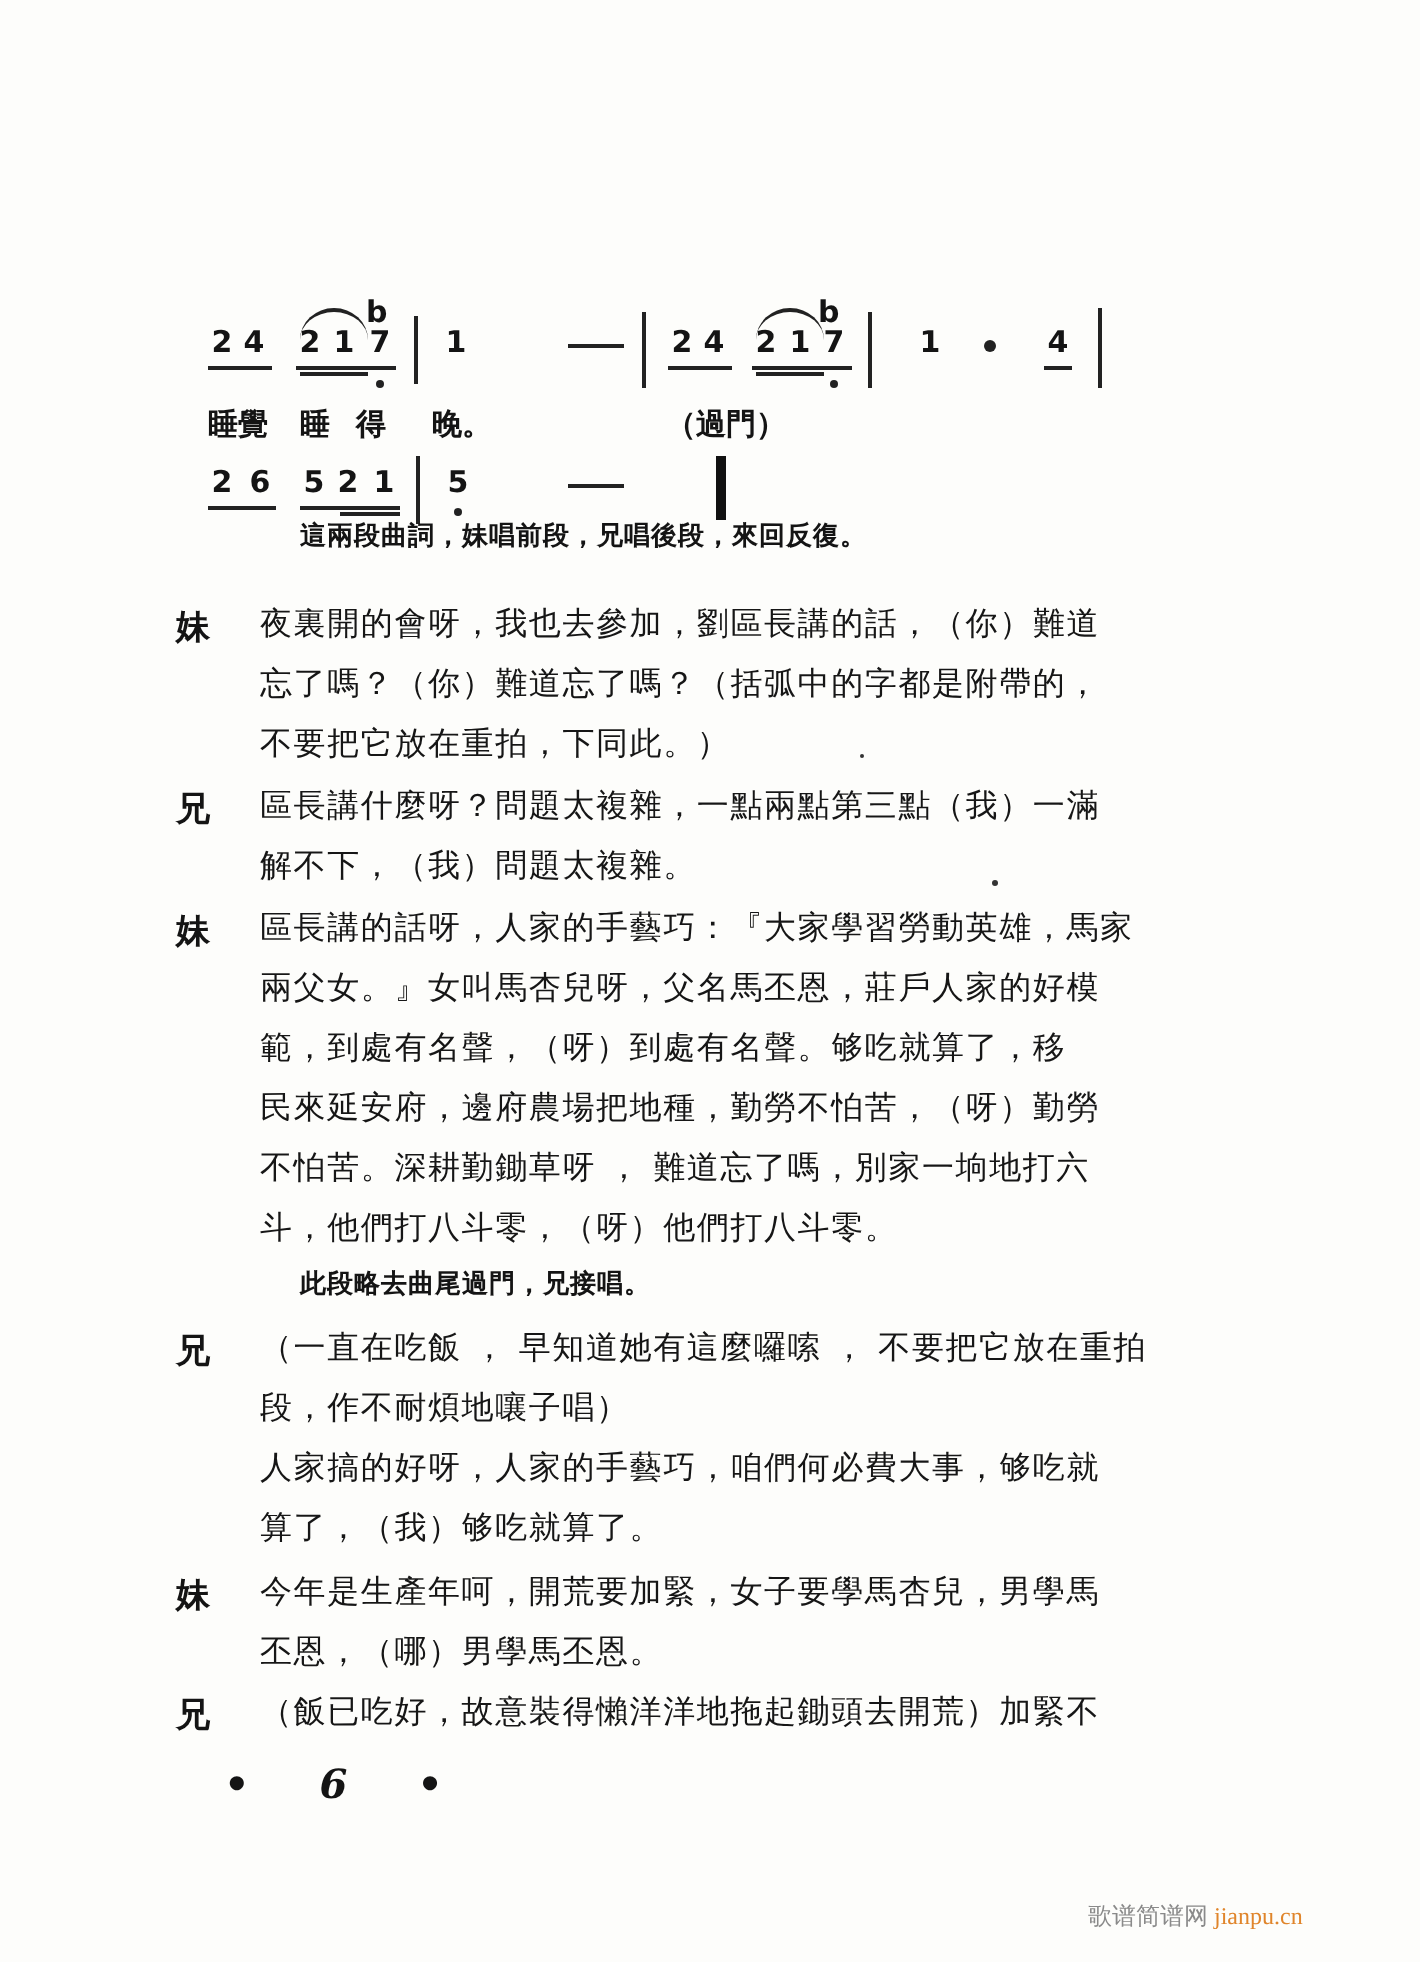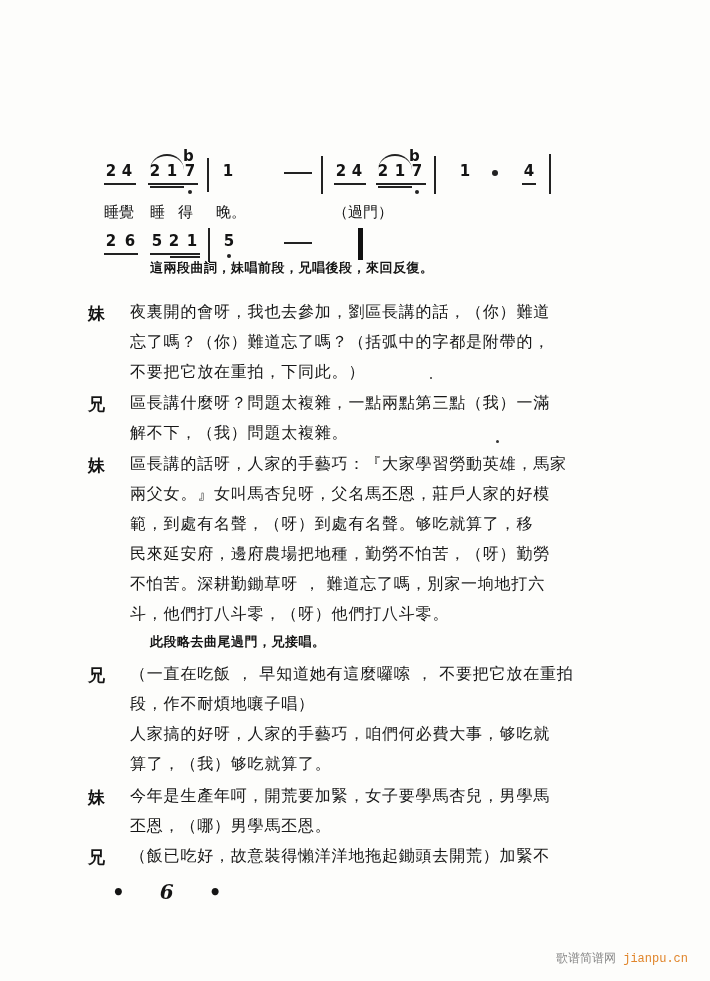--- a/index.html
+++ b/index.html
@@ -22,21 +22,21 @@
       width: 14px; text-align: center;
     }
     .uline { position: absolute; height: 1.5px; background: #222; }
     .bar { position: absolute; width: 2px; background: #222; }
     .bar-thick { position: absolute; width: 5px; background: #111; }
     .dash { position: absolute; height: 2px; background: #222; }
     .dot-below { position: absolute; width: 4px; height: 4px; border-radius: 50%; background: #222; }
     .dot-mid { position: absolute; width: 6px; height: 6px; border-radius: 50%; background: #222; }
     .slur { position: absolute; height: 14px; border-top: 2.5px solid #222; border-radius: 50% 50% 0 0 / 100% 100% 0 0; }
     .flat { position: absolute; font-family: "DejaVu Sans", sans-serif; font-weight: bold; font-size: 15px; line-height: 16px; }
-    .lyric { position: absolute; font-family: "DejaVu Sans", sans-serif; font-weight: normal; font-size: 15px; line-height: 18px; }
+    .lyric { position: absolute; font-family: "DejaVu Sans", sans-serif; font-weight: bold; font-size: 15px; line-height: 18px; }
     
     .note-line {
       position: absolute;
       font-family: "DejaVu Sans", sans-serif;
       font-size: 13px; font-weight: bold;
       letter-spacing: 0.5px;
     }
     .speaker {
       position: absolute; left: 88px;
       font-family: "DejaVu Sans", sans-serif;
@@ -50,22 +50,22 @@
       white-space: nowrap;
       color: #161616;
     }
     .page-num {
       position: absolute; left: 112px; top: 862px;
       font-family: "DejaVu Serif", serif;
       font-style: italic; font-weight: bold; font-size: 20px;
       letter-spacing: 14px;
     }
     .watermark {
-      position: absolute; left: 556px; top: 950px;
-      font-family: Liberation Mono, monospace;
+      position: absolute; left: 544px; top: 950px;
+      font-family: Liberation Serif, serif;
       font-size: 12px; color: #8a8a8a;
     }
     .watermark .wm-en { color: #e0852b; font-size: 12px; }
     .speck { position: absolute; width: 3px; height: 3px; border-radius: 50%; background: #333; }
   </style>
 </head>
 <body>
 
 <div class="staff">
 

